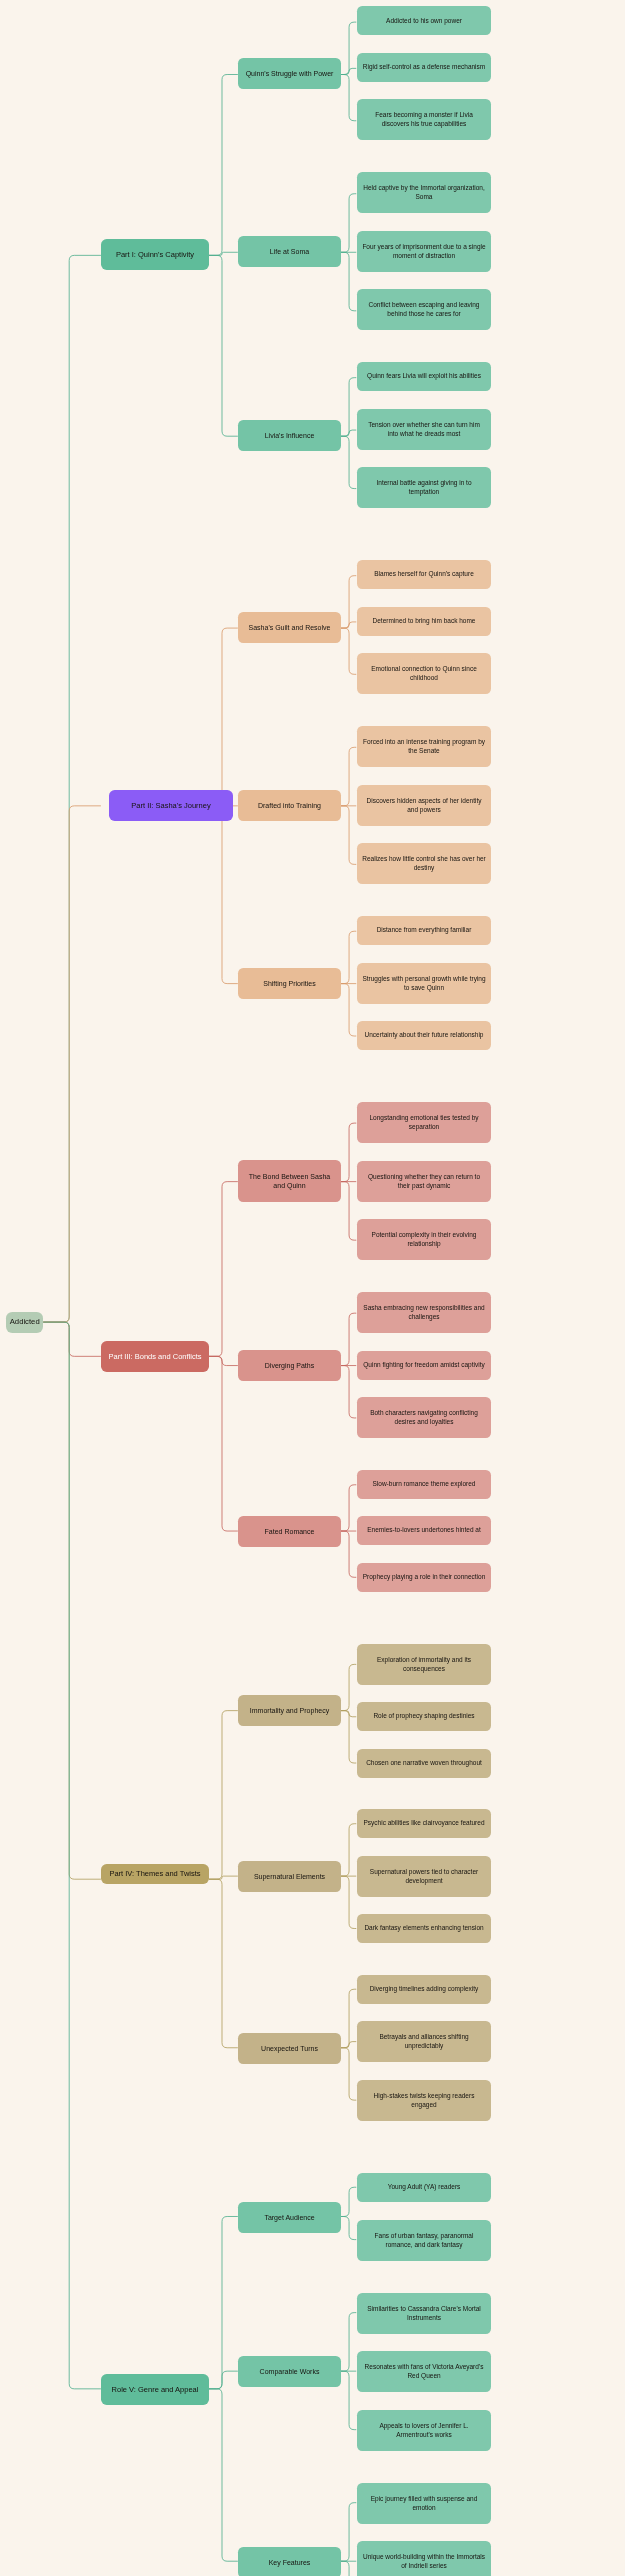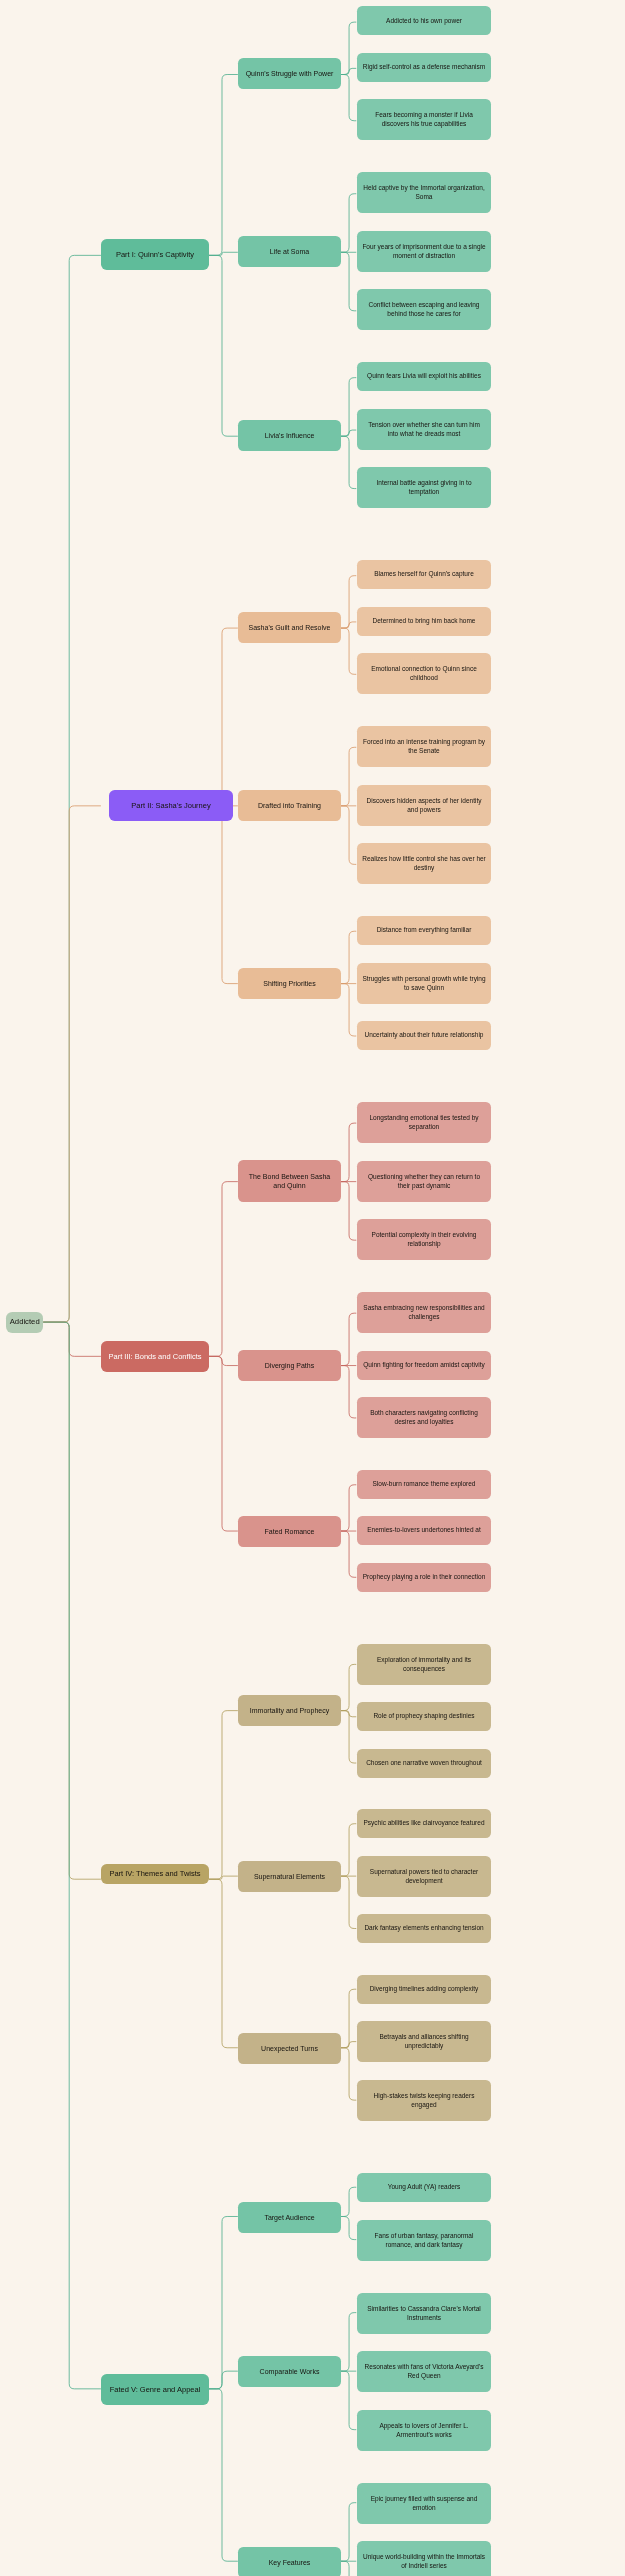--- a/index.html
+++ b/index.html
@@ -142,21 +142,21 @@
       <div class="node lvl3" style="left: 357px; top: 1702px; width: 134px; height: 29px; background: rgb(200, 184, 144);">Role of prophecy shaping destinies</div>
       <div class="node lvl3" style="left: 357px; top: 1749px; width: 134px; height: 29px; background: rgb(200, 184, 144);">Chosen one narrative woven throughout</div>
       <div class="node lvl2" style="left: 238px; top: 1861px; width: 103px; height: 31px; background: rgb(195, 178, 137);">Supernatural Elements</div>
       <div class="node lvl3" style="left: 357px; top: 1809px; width: 134px; height: 29px; background: rgb(200, 184, 144);">Psychic abilities like clairvoyance featured</div>
       <div class="node lvl3" style="left: 357px; top: 1856px; width: 134px; height: 41px; background: rgb(200, 184, 144);">Supernatural powers tied to character development</div>
       <div class="node lvl3" style="left: 357px; top: 1914px; width: 134px; height: 29px; background: rgb(200, 184, 144);">Dark fantasy elements enhancing tension</div>
       <div class="node lvl2" style="left: 238px; top: 2033px; width: 103px; height: 31px; background: rgb(195, 178, 137);">Unexpected Turns</div>
       <div class="node lvl3" style="left: 357px; top: 1975px; width: 134px; height: 29px; background: rgb(200, 184, 144);">Diverging timelines adding complexity</div>
       <div class="node lvl3" style="left: 357px; top: 2021px; width: 134px; height: 41px; background: rgb(200, 184, 144);">Betrayals and alliances shifting unpredictably</div>
       <div class="node lvl3" style="left: 357px; top: 2080px; width: 134px; height: 41px; background: rgb(200, 184, 144);">High-stakes twists keeping readers engaged</div>
-      <div class="node lvl1" style="left: 101px; top: 2374px; width: 108px; height: 31px; background: rgb(95, 188, 154);">Fated V: Genre and Appeal</div>
+      <div class="node lvl1" style="left: 101px; top: 2374px; width: 108px; height: 31px; background: rgb(95, 188, 154);">Role V: Genre and Appeal</div>
       <div class="node lvl2" style="left: 238px; top: 2202px; width: 103px; height: 31px; background: rgb(116, 196, 166);">Target Audience</div>
       <div class="node lvl3" style="left: 357px; top: 2173px; width: 134px; height: 29px; background: rgb(127, 200, 172);">Young Adult (YA) readers</div>
       <div class="node lvl3" style="left: 357px; top: 2220px; width: 134px; height: 41px; background: rgb(127, 200, 172);">Fans of urban fantasy, paranormal romance, and dark fantasy</div>
       <div class="node lvl2" style="left: 238px; top: 2356px; width: 103px; height: 31px; background: rgb(116, 196, 166);">Comparable Works</div>
       <div class="node lvl3" style="left: 357px; top: 2293px; width: 134px; height: 41px; background: rgb(127, 200, 172);">Similarities to Cassandra Clare's Mortal Instruments</div>
       <div class="node lvl3" style="left: 357px; top: 2351px; width: 134px; height: 41px; background: rgb(127, 200, 172);">Resonates with fans of Victoria Aveyard's Red Queen</div>
       <div class="node lvl3" style="left: 357px; top: 2410px; width: 134px; height: 41px; background: rgb(127, 200, 172);">Appeals to lovers of Jennifer L. Armentrout's works</div>
       <div class="node lvl2" style="left: 238px; top: 2547px; width: 103px; height: 31px; background: rgb(116, 196, 166);">Key Features</div>
       <div class="node lvl3" style="left: 357px; top: 2483px; width: 134px; height: 41px; background: rgb(127, 200, 172);">Epic journey filled with suspense and emotion</div>
       <div class="node lvl3" style="left: 357px; top: 2541px; width: 134px; height: 41px; background: rgb(127, 200, 172);">Unique world-building within the Immortals of Indriell series</div>

